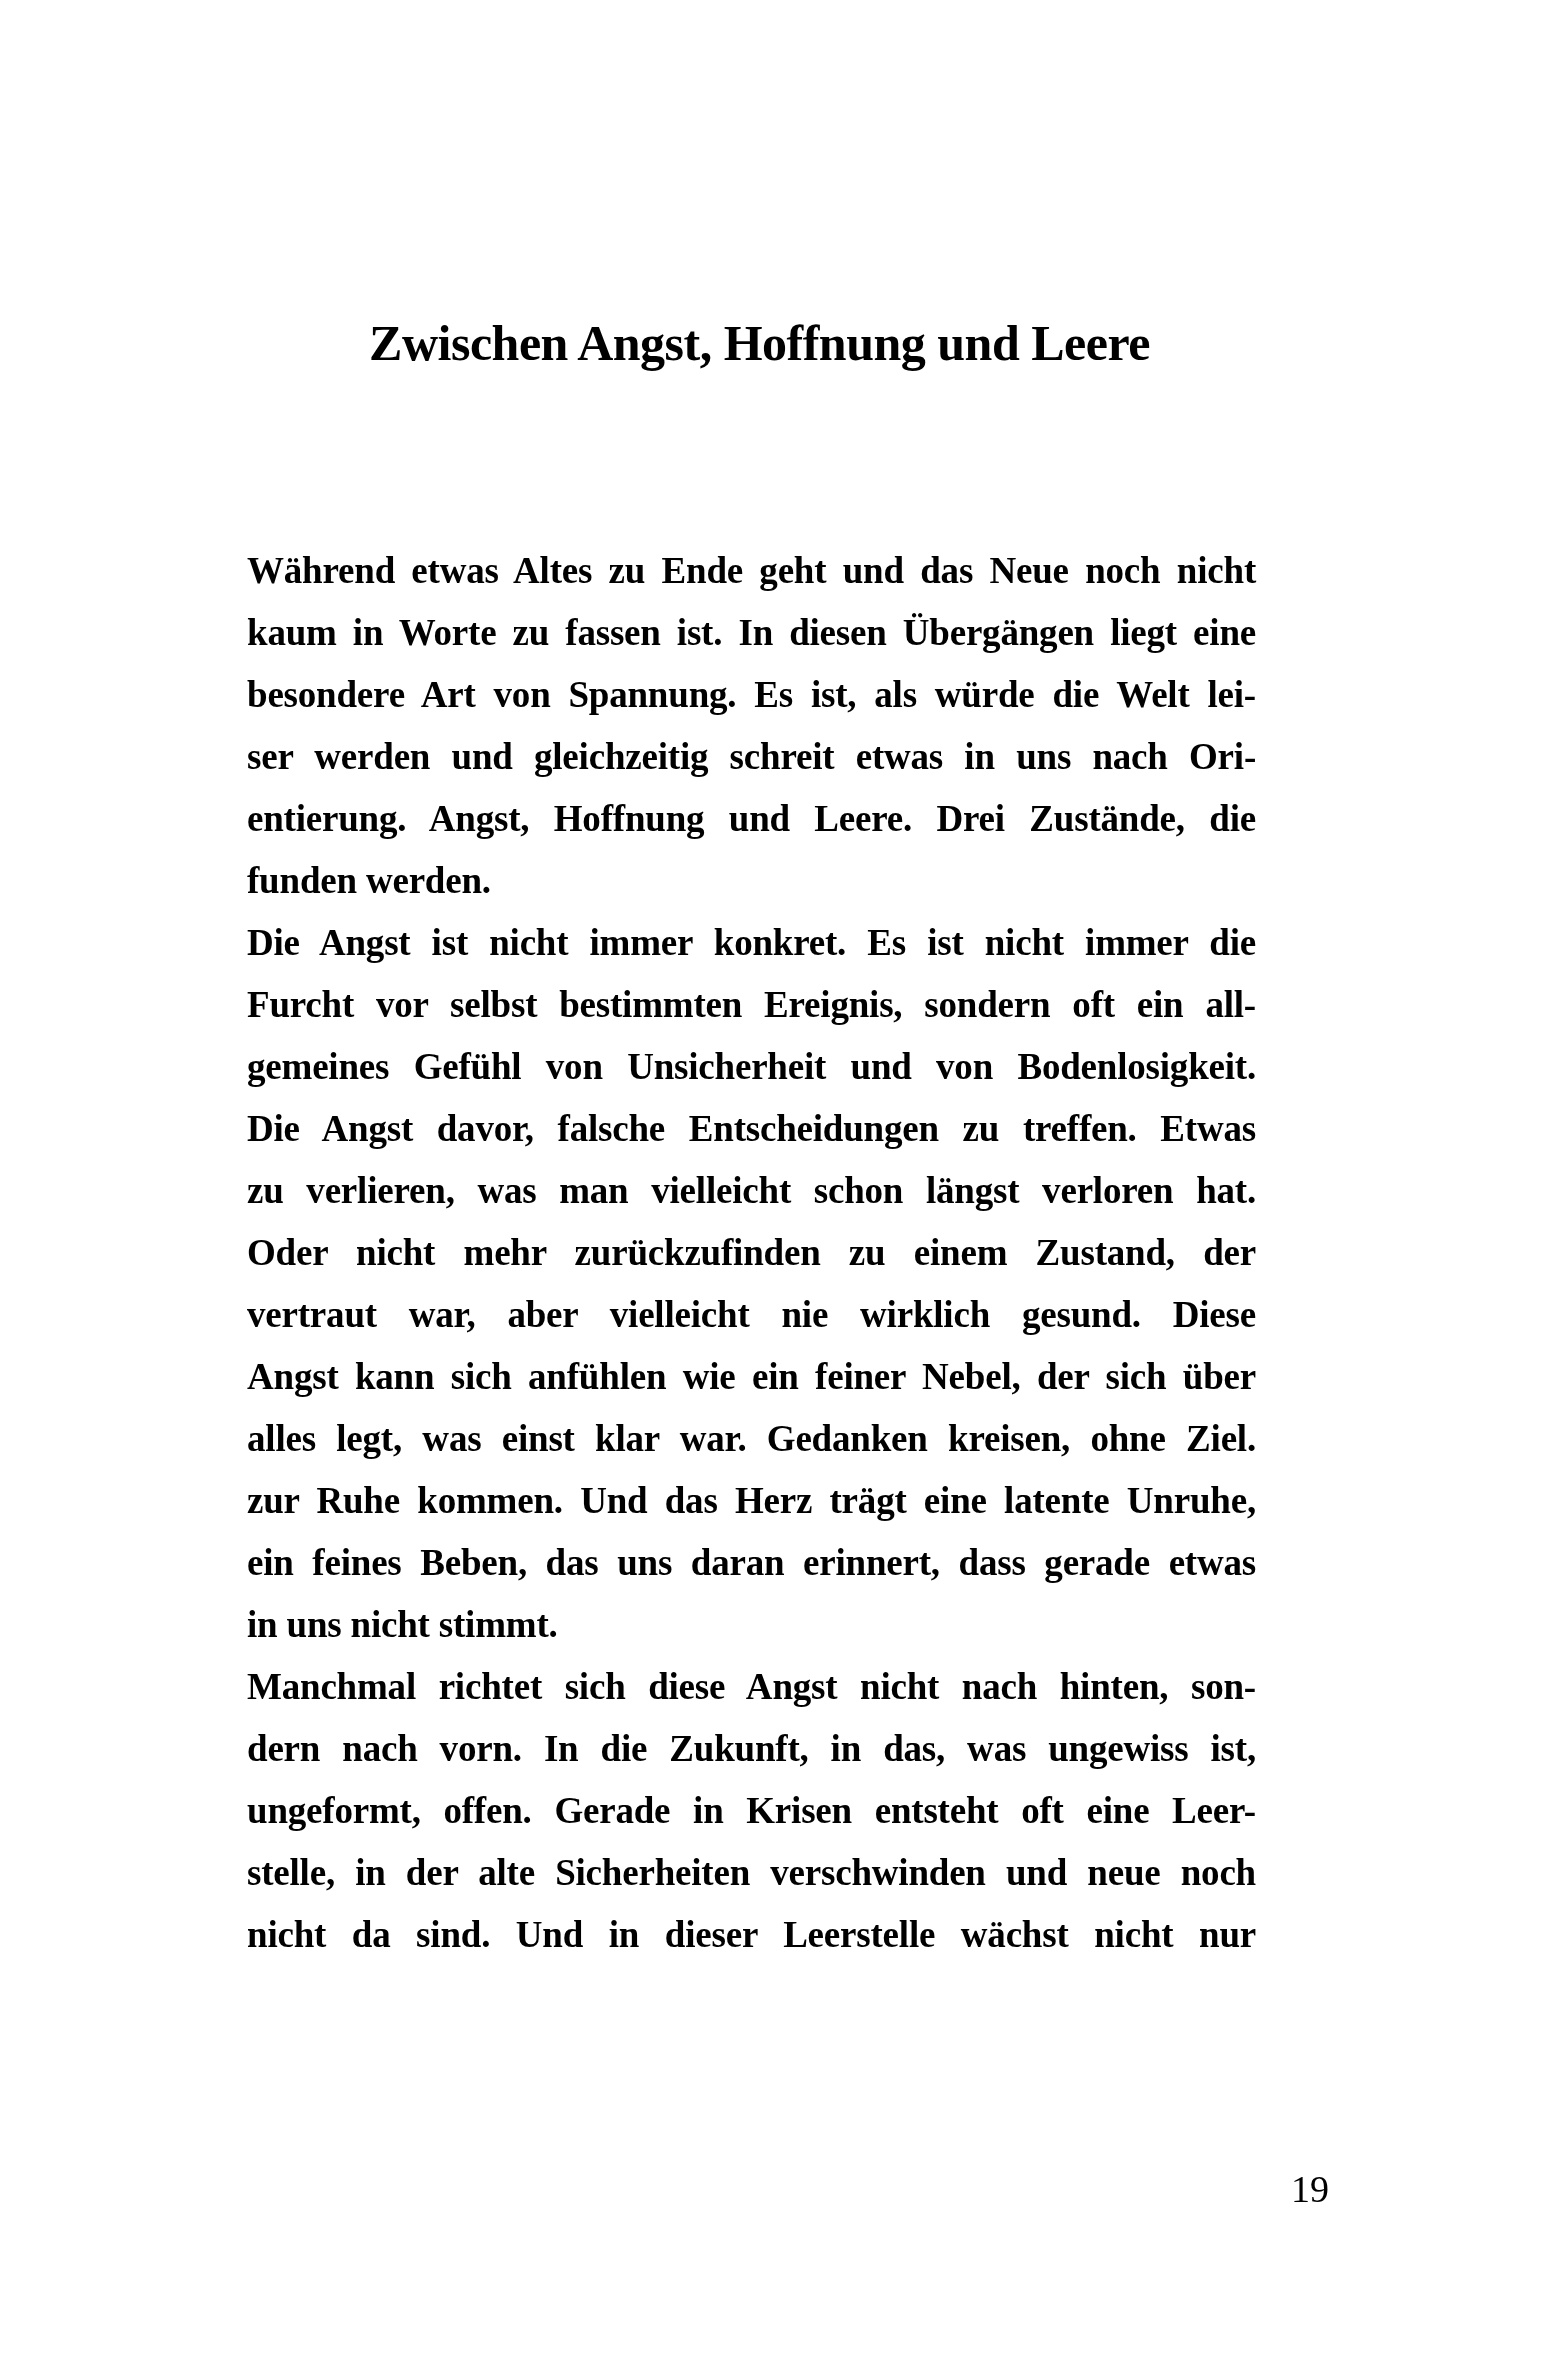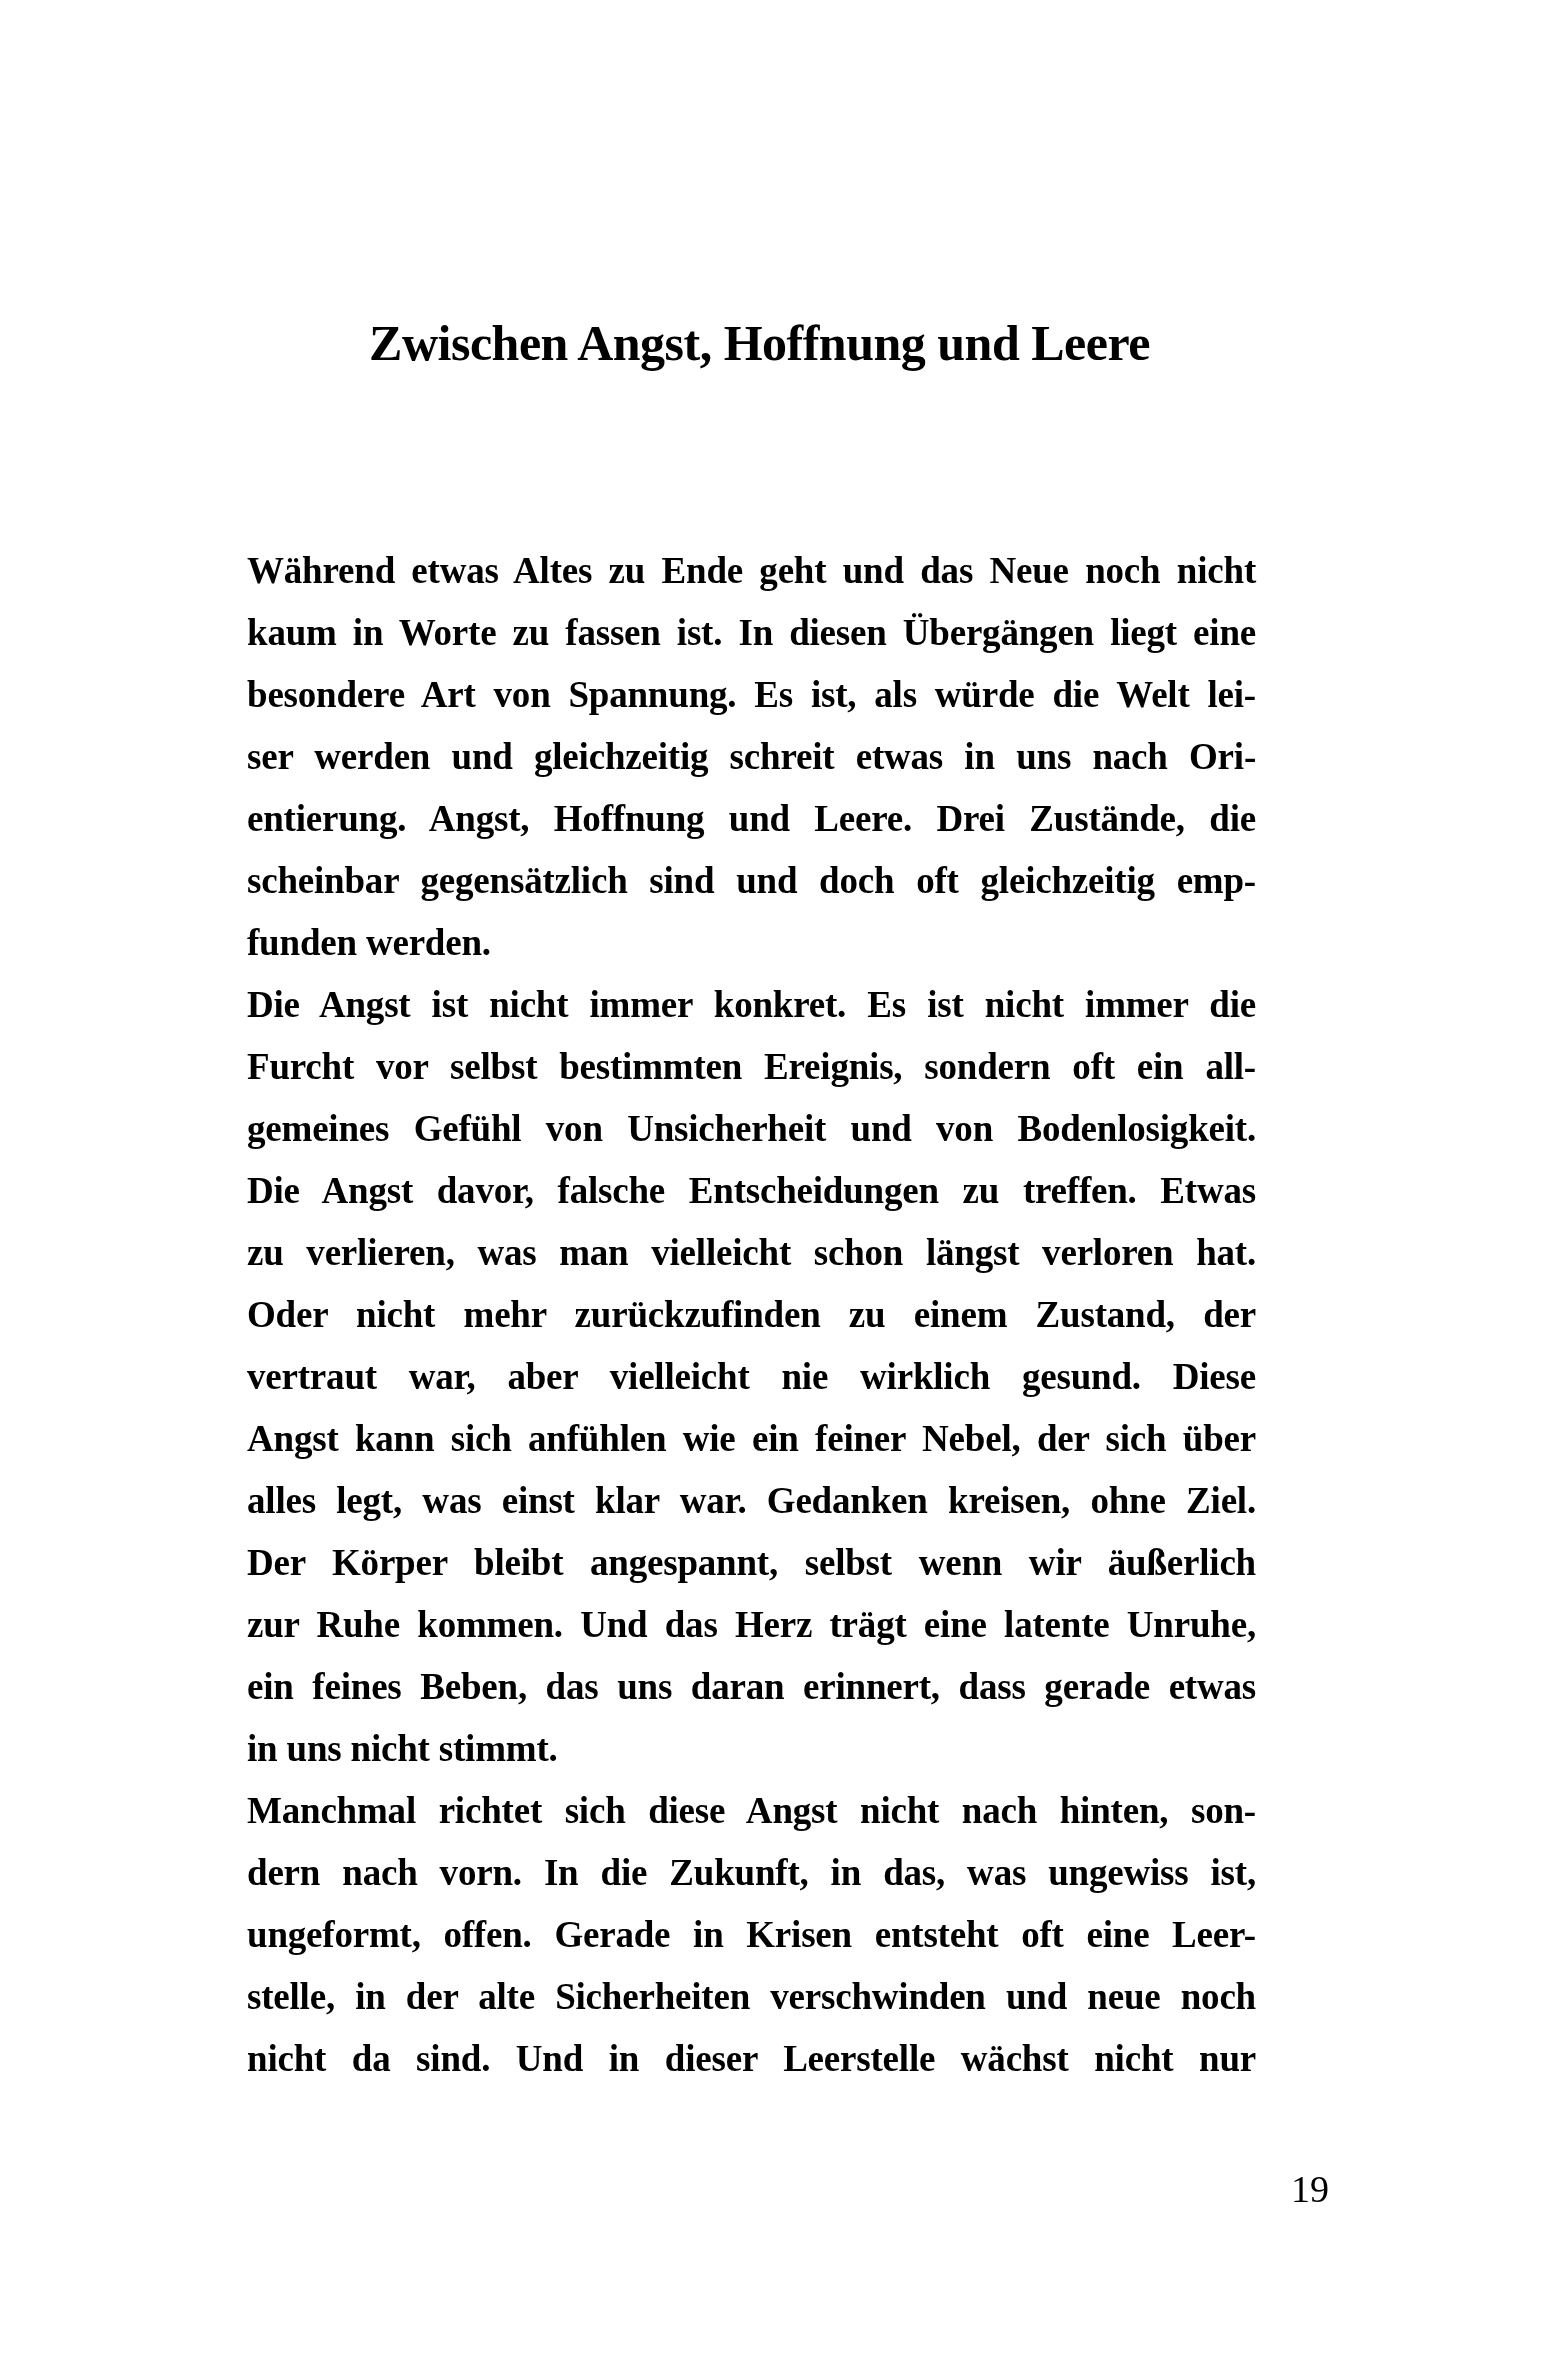--- a/index.html
+++ b/index.html
@@ -63,34 +63,32 @@
 <div class="page">
   <div class="chapter-title">Zwischen Angst, Hoffnung und Leere</div>
 
   <div class="body-text">
       <div class="paragraph">
         <div class="line">Während etwas Altes zu Ende geht und das Neue noch nicht</div>
         <div class="line">kaum in Worte zu fassen ist. In diesen Übergängen liegt eine</div>
         <div class="line">besondere Art von Spannung. Es ist, als würde die Welt lei-</div>
         <div class="line">ser werden und gleichzeitig schreit etwas in uns nach Ori-</div>
         <div class="line">entierung. Angst, Hoffnung und Leere. Drei Zustände, die</div>
-        <div class="line">scheinbar gegensätzlich sind und doch oft gleichzeitig emp-</div>
         <div class="line end">funden werden.</div>
       </div>
       <div class="paragraph">
         <div class="line">Die Angst ist nicht immer konkret. Es ist nicht immer die</div>
         <div class="line">Furcht vor selbst bestimmten Ereignis, sondern oft ein all-</div>
         <div class="line">gemeines Gefühl von Unsicherheit und von Bodenlosigkeit.</div>
         <div class="line">Die Angst davor, falsche Entscheidungen zu treffen. Etwas</div>
         <div class="line">zu verlieren, was man vielleicht schon längst verloren hat.</div>
         <div class="line">Oder nicht mehr zurückzufinden zu einem Zustand, der</div>
         <div class="line">vertraut war, aber vielleicht nie wirklich gesund. Diese</div>
         <div class="line">Angst kann sich anfühlen wie ein feiner Nebel, der sich über</div>
         <div class="line">alles legt, was einst klar war. Gedanken kreisen, ohne Ziel.</div>
-        <div class="line">Der Körper bleibt angespannt, selbst wenn wir äußerlich</div>
         <div class="line">zur Ruhe kommen. Und das Herz trägt eine latente Unruhe,</div>
         <div class="line">ein feines Beben, das uns daran erinnert, dass gerade etwas</div>
         <div class="line end">in uns nicht stimmt.</div>
       </div>
       <div class="paragraph">
         <div class="line">Manchmal richtet sich diese Angst nicht nach hinten, son-</div>
         <div class="line">dern nach vorn. In die Zukunft, in das, was ungewiss ist,</div>
         <div class="line">ungeformt, offen. Gerade in Krisen entsteht oft eine Leer-</div>
         <div class="line">stelle, in der alte Sicherheiten verschwinden und neue noch</div>
         <div class="line">nicht da sind. Und in dieser Leerstelle wächst nicht nur</div>

